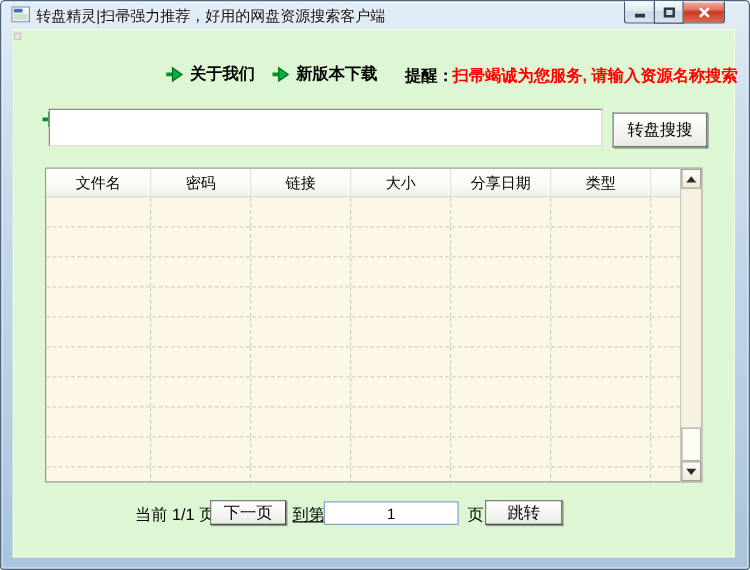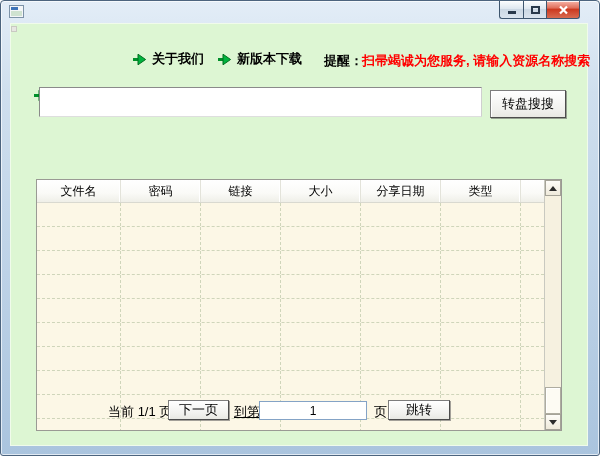--- a/index.html
+++ b/index.html
@@ -64,21 +64,21 @@
     border:1px solid #7d7d7d; border-right-color:#4c4c4c; border-bottom-color:#4c4c4c;
     box-shadow:1px 1px 0 rgba(90,90,90,.55), inset 1px 1px 0 #ffffff;
     font-size:13px; color:#000; text-align:center; cursor:pointer;
     font-family:"Liberation Sans","DejaVu Sans",sans-serif;
   }
   .search-button { position:absolute; left:480px; top:67px; width:76px; height:28px; font-size:13px; }
 
   
   .table {
     position:absolute; left:26px; top:111px; width:526px; height:252px;
-    background:#fcf7e6; border:1px solid #9a9a94; display:flex;margin-top:45px;
+    background:#fcf7e6; border:1px solid #9a9a94; display:flex;
   }
   .table-main { flex:1 1 auto; display:flex; flex-direction:column; overflow:hidden; }
   .thead { display:flex; height:23px; flex:none;
     background:linear-gradient(180deg,#ffffff 0%,#fafaf7 60%,#efefe8 100%);
     border-bottom:1px solid #d9d9d0; }
   .hcell { display:flex; align-items:center; justify-content:center;
     font-size:12px; color:#000; border-right:1px solid #e3e3da;
     box-shadow:inset -1px 0 0 #ffffff; white-space:nowrap; cursor:default; }
   .hcell.stub { border-right:none; box-shadow:none; }
   .tbody { flex:1 1 auto; overflow:hidden; }
@@ -112,20 +112,21 @@
 <body>
 
 <div class="window">
 
   <div class="titlebar">
     <svg class="app-icon" viewBox="0 0 15 13">
       <rect x="0.5" y="0.5" width="14" height="12" fill="#f4f6f8" stroke="#7d93a8"></rect>
       <rect x="2" y="2" width="7" height="3" fill="#3f74b8"></rect>
       <rect x="2" y="6" width="11" height="5" fill="#cfe2d0"></rect>
     </svg>
+    <span class="title-text">转盘精灵|扫帚强力推荐，好用的网盘资源搜索客户端</span>
     <div class="winbtns">
       <div class="winbtn min">
           <div class="glyph-min"></div>
         </div>
       <div class="winbtn max">
           <div class="glyph-max"></div>
         </div>
       <div class="winbtn close">
         <svg width="11" height="10" viewBox="0 0 11 10">
           <path d="M2 1.5 L9 8.5 M9 1.5 L2 8.5" stroke="#ffffff" stroke-width="2.2"></path>

